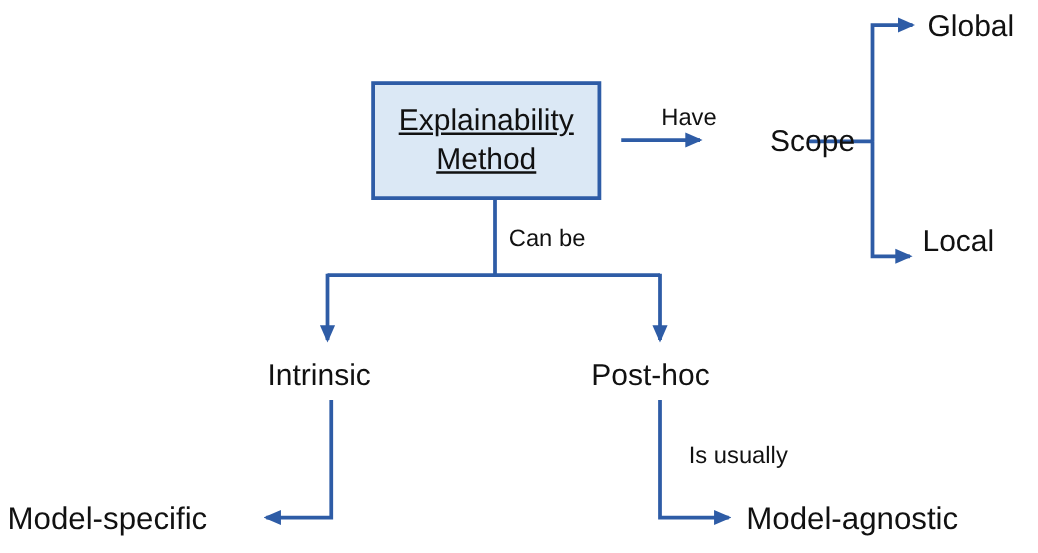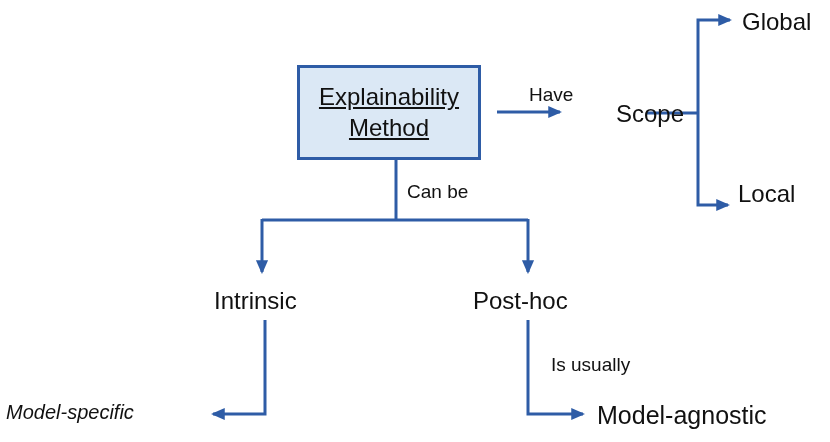--- a/index.html
+++ b/index.html
@@ -64,21 +64,21 @@
     white-space:nowrap;
     font-size:19px;
     line-height:1.15;
     color:var(--text);
   }
   .lbl-scope{left:570px;top:100px;margin-left:46px;}
   .lbl-global{left:742px;top:8px;}
   .lbl-local{left:738px;top:180px;}
   .lbl-intrinsic{left:214px;top:287px;}
   .lbl-posthoc{left:473px;top:287px;}
-  .lbl-model-specific{left:6px;top:401px;font-size:20px;font-style:italic;}
+  .lbl-model-specific{left:6px;top:401px;font-size:25px;}
   .lbl-model-agnostic{left:597px;top:401px;font-size:25px;}
   .lbl-have{left:529px;top:84px;}
   .lbl-canbe{left:407px;top:181px;}
   .lbl-bydef{left:126px;top:355px;}
   .lbl-isusually{left:539px;top:354px;margin-left:12px;}
 </style>
 </head>
 <body>
 
 <div class="canvas">

